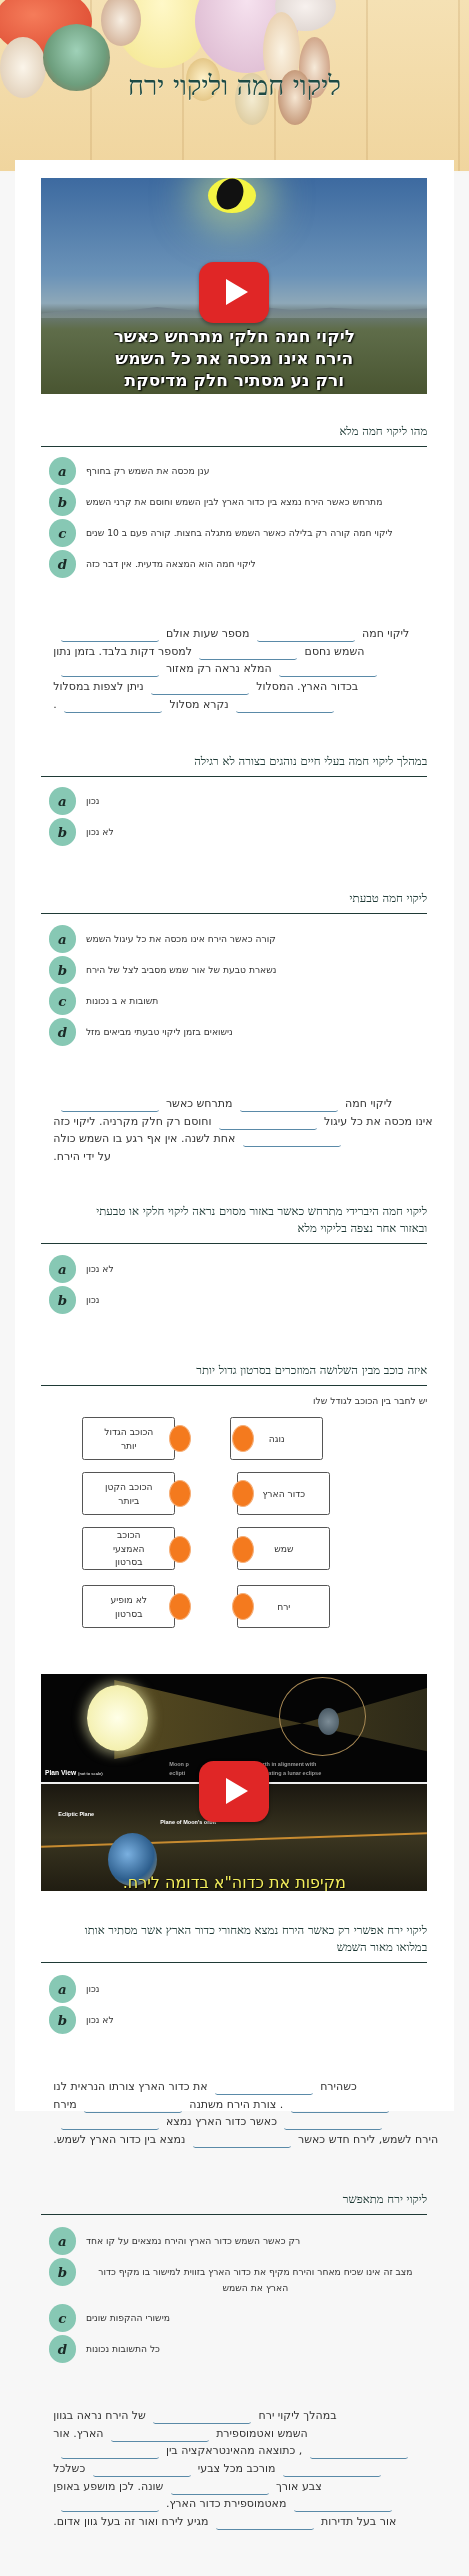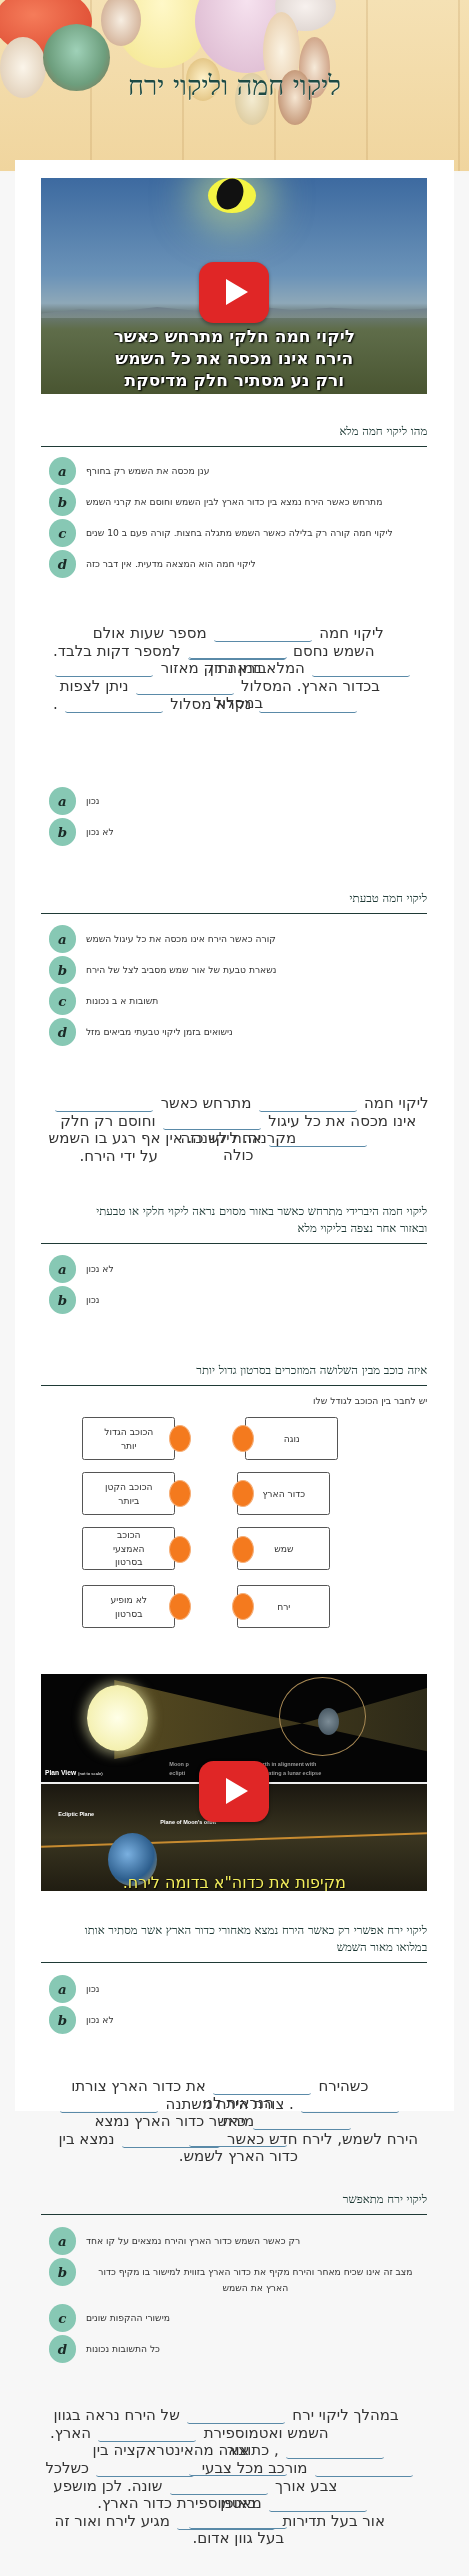--- a/index.html
+++ b/index.html
@@ -117,23 +117,23 @@
     display: flex; align-items: center; justify-content: center;
     font-family: "DejaVu Serif", serif; font-style: italic;
     font-size: 13.4px; color: #1a2a26; font-weight: bold;
   }
   .opt-text {
     direction: rtl; text-align: center; margin-left: 9.8px;
     font-size: 9.2px; line-height: 16px; color: #333; padding-top: 5.5px;
     max-width: 339px;
   }
   .fill {
-    position: absolute; left: 30px; width: 386px;
-    direction: rtl; text-align: center;
-    font-size: 15px; line-height: 17px; color: #333;
+    position: absolute; left: 38px; width: 386px;
+    direction: rtl; text-align: left;
+    font-size: 11px; line-height: 17px; color: #333;
   }
   .fill .line { display: block; height: 17.7px; position: relative; }
   .blank {
     display: inline-block; width: 98px; height: 12.2px;
     border-bottom: 0.9px solid #5a8aa8; border-radius: 0 0 2.4px 2.4px;
     vertical-align: bottom; margin: 0 7.3px;
   }
   .match-hint {
     position: absolute; left: 26px; width: 386px; direction: rtl; text-align: right;
     font-size: 9.2px; color: #333;
@@ -205,20 +205,21 @@
     </div>
 
     <div class="fill" style="top:465px;">
       <span class="line"><span>ליקוי חמה</span><span class="blank"></span><span>מספר שעות אולם</span><span class="blank"></span></span>
       <span class="line"><span style="margin-right:49px">השמש נחסם</span><span class="blank"></span><span>למספר דקות בלבד. בזמן נתון</span></span>
       <span class="line"><span class="blank" style="margin-right:18.3px"></span><span>המלא נראה רק מאזור</span><span class="blank"></span></span>
       <span class="line"><span style="margin-right:37px">בכדור הארץ. המסלול</span><span class="blank"></span><span>ניתן לצפות במסלול</span></span>
       <span class="line"><span class="blank" style="margin-right:67px"></span><span>נקרא מסלול</span><span class="blank"></span><span>.</span></span>
     </div>
 
+    <div class="q-title" style="top:593px;">במהלך ליקוי חמה בעלי חיים נוהגים בצורה לא רגילה</div>
     <div class="opts" style="top:627px;">
       <div class="opt">
           <div class="bubble">a</div>
           <div class="opt-text">נכון</div>
         </div>
       <div class="opt">
           <div class="bubble">b</div>
           <div class="opt-text">לא נכון</div>
         </div>
     </div>
@@ -265,21 +266,21 @@
         </div>
     </div>
 
     <div class="q-title" style="top:1202px;">איזה כוכב מבין השלושה המוזכרים בסרטון גדול יותר</div>
     <div class="match-hint" style="top:1235px;">יש לחבר בין הכוכב לגודל שלו</div>
 
     <div class="match-box" style="left:67px;top:1257px;">
         <span>הכוכב הגדול יותר</span>
       </div>
     <div class="dot" style="left:154px;top:1265px;"></div>
-    <div class="match-box" style="left:230px;top:1257px;">
+    <div class="match-box" style="left:215px;top:1257px;">
         <span>נוגה</span>
       </div>
     <div class="dot" style="left:217px;top:1265px;"></div>
 
     <div class="match-box" style="left:67px;top:1312px;">
         <span>הכוכב הקטן ביותר</span>
       </div>
     <div class="dot" style="left:154px;top:1320px;"></div>
     <div class="match-box" style="left:222px;top:1312px;">
         <span>כדור הארץ</span>

